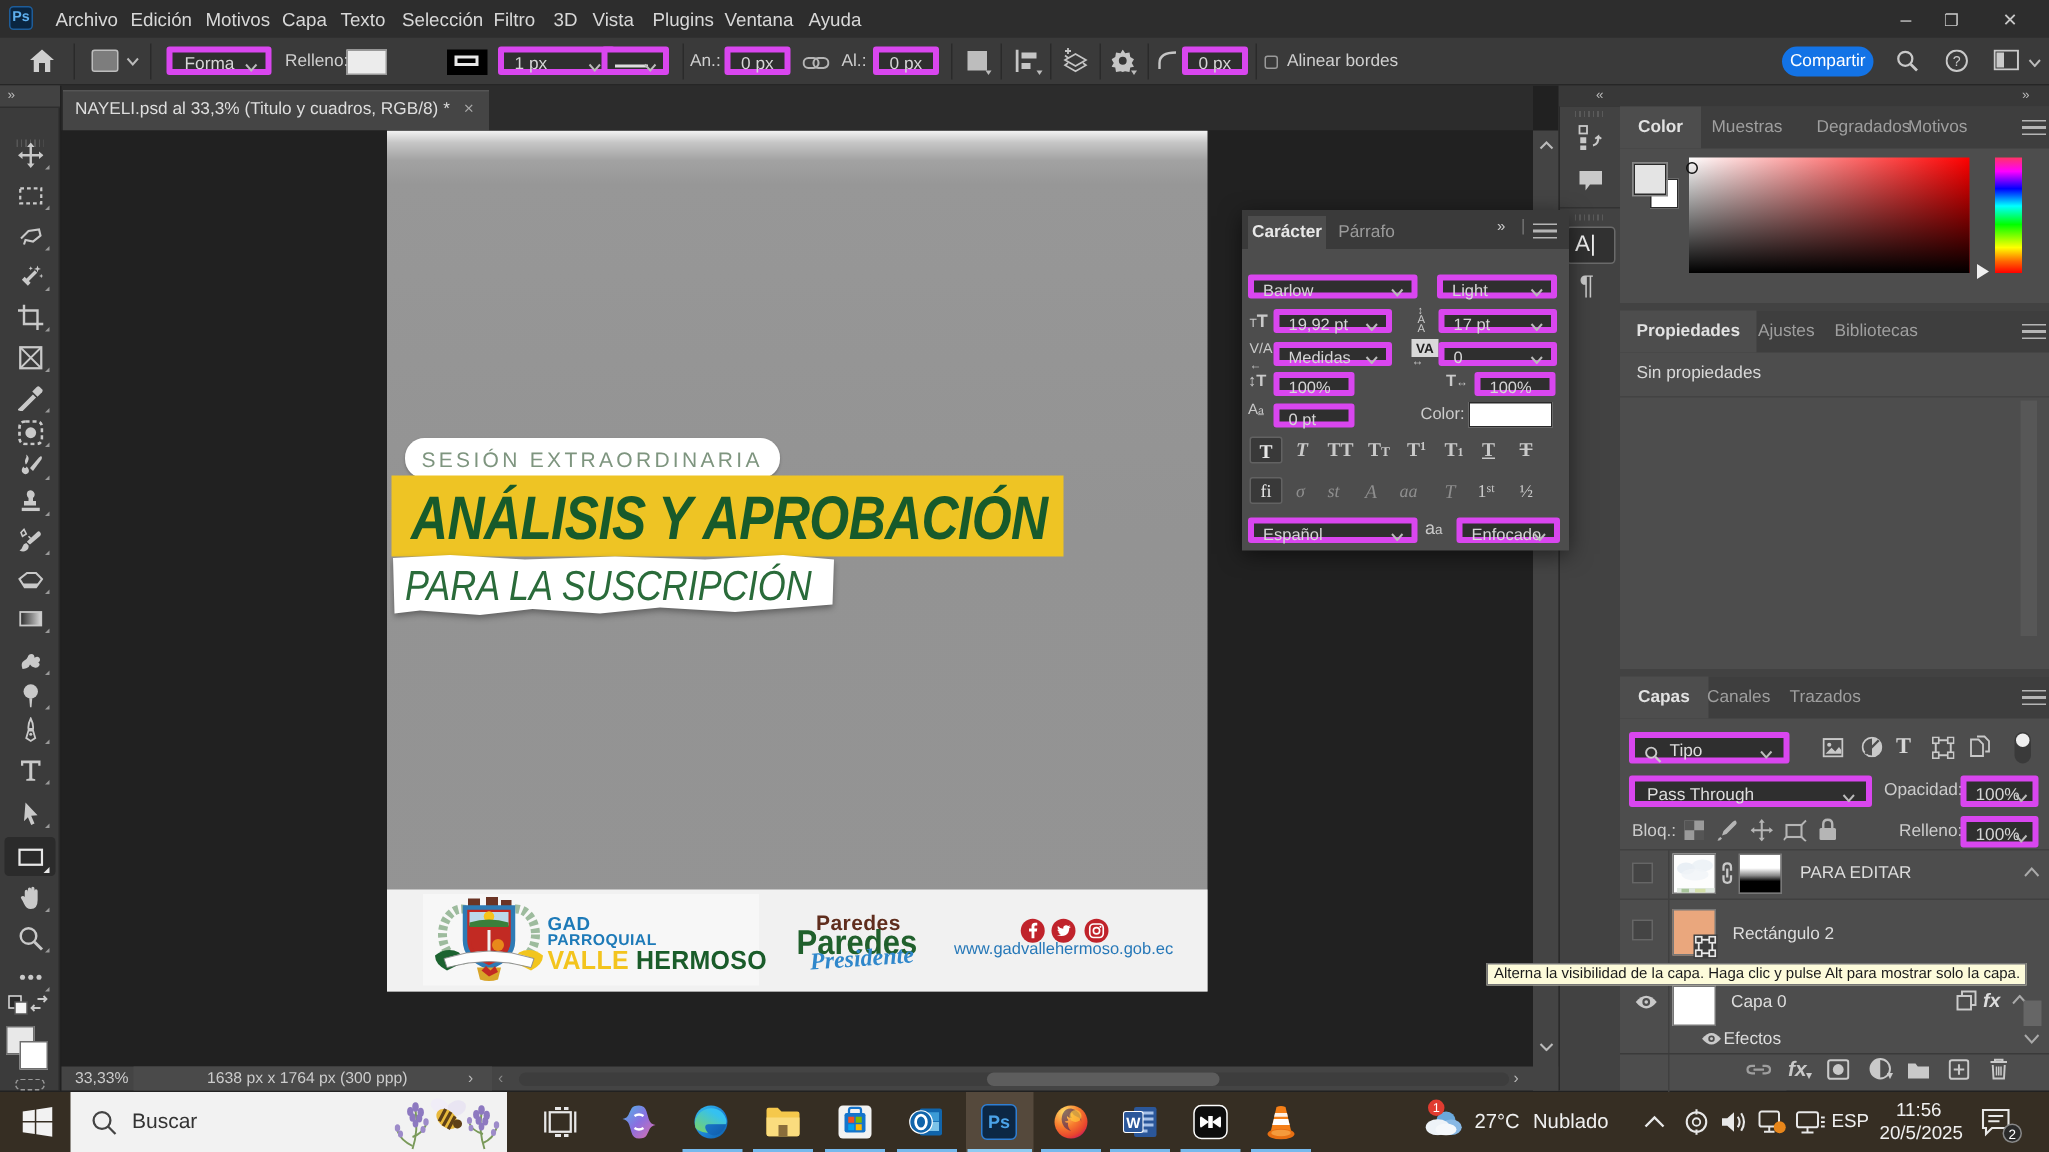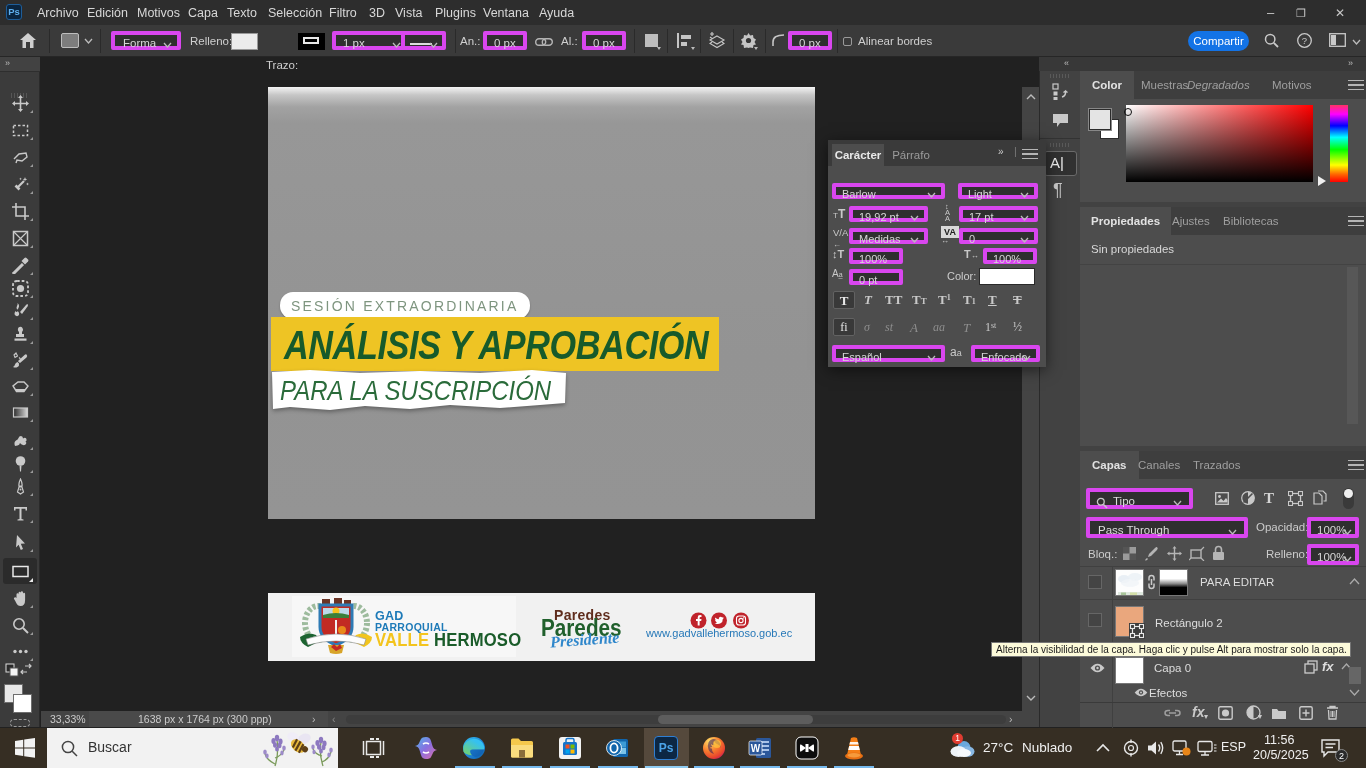--- a/index.html
+++ b/index.html
@@ -20,21 +20,21 @@
 #toolcol { position:absolute; left:0; top:57px; width:40px; height:670px; background:#3b3b3b; border-right:1px solid #2a2a2a; }
 #toolhead { position:absolute; left:0; top:0; width:40px; height:15px; background:#424242; border-bottom:1px solid #2e2e2e; color:#bbb; }
 .tool { position:absolute; left:12px; width:17px; height:17px; }
 .tool svg { display:block; }
 .tool.tri::after { content:""; position:absolute; right:-4px; bottom:-1px; width:0; height:0; border-left:3px solid transparent; border-bottom:3px solid #9a9a9a; }
 
 #tabbar { position:absolute; left:41px; top:57px; width:981px; height:30px; background:#2c2c2c; }
 #doctab { position:absolute; left:1px; top:3px; height:27px; background:#454545; color:#dedede; font-size:11.5px; padding:0 10px 0 8px; line-height:25px; border-top:1px solid #555; }
 #canvas { position:absolute; left:41px; top:87px; width:981px; height:624px; background:#212121; overflow:hidden; }
 
-#poster { position:absolute; left:227px; top:0px; width:547px; height:432px;
+#poster { position:absolute; left:217px; top:0px; width:547px; height:574px;
   background:linear-gradient(180deg,#f4f4f4 0px,#c6c6c6 8px,#a2a2a2 20px,#979797 36px,#939393 270px,#949494 100%); }
 
 #statusbar { position:absolute; left:41px; top:711px; width:1150px; height:16px; background:#444; color:#ccc; font-size:10.5px; }
 
 #rightstrip { position:absolute; left:1039px; top:71px; width:41px; height:656px; background:#424242; border-left:1px solid #2a2a2a; }
 #panelhead { position:absolute; left:1039px; top:57px; width:327px; height:14px; background:#383838; color:#bbb; }
 #panels { position:absolute; left:1080px; top:71px; width:286px; height:656px; background:#4d4d4d; }
 .ptabs { position:absolute; left:0; width:286px; height:28px; background:#3e3e3e; }
 .ptab { position:absolute; top:0; height:28px; font-size:11.5px; color:#9f9f9f; line-height:28px; }
 .ptab.active { background:#4d4d4d; color:#e2e2e2; font-weight:bold; }
@@ -304,20 +304,23 @@
   <svg class="abs" style="left:5px; top:606px;" width="30" height="17" viewBox="0 0 30 17">
         <rect x="1" y="1" width="8" height="8" fill="#2a2a2a" stroke="#ddd" stroke-width="1"></rect>
         <rect x="5" y="5" width="8" height="8" fill="#f5f5f5" stroke="#555" stroke-width="1"></rect>
         <path d="M20 3 L26 3 M24 1 L26 3 L24 5 M22 9 L16 9 M18 7 L16 9 L18 11" stroke="#c9c9c9" stroke-width="1.2" fill="none"></path>
       </svg>
   <div class="abs" style="left:4px; top:627px; width:19px; height:19px; background:#e8e8e8; border:1px solid #6e6e6e;"></div>
   <div class="abs" style="left:13px; top:637px; width:19px; height:19px; background:#fff; border:1px solid #6e6e6e;"></div>
   <div class="abs" style="left:10px; top:662px; width:20px; height:8px; border:1.4px dashed #9a9a9a; border-radius:4px;"></div>
 </div>
 
+<div id="tabbar">
+  <div id="doctab">NAYELI.psd al 33,3% (Titulo y cuadros, RGB/8) * <span style="color:#aaa;margin-left:6px;">×</span></div>
+</div>
 <div id="canvas">
   <div id="poster">
 
     <div class="abs" style="left:12px; top:205px; width:250px; height:27px; background:#fff; border-radius:13px; box-shadow:0 1px 2px rgba(0,0,0,.25);"></div>
     <div class="abs" style="left:23px; top:212px; color:#7e957f; font-size:14px; letter-spacing:2.2px; line-height:1; white-space:nowrap;">SESIÓN EXTRAORDINARIA</div>
 
     <div class="abs" style="left:3px; top:230px; width:448px; height:54px; background:#eec424;"></div>
     <div class="abs" style="left:16px; top:238px; font-style:italic; font-weight:bold; color:#175a2b; font-size:41px; letter-spacing:-0.5px; line-height:1; transform:scaleX(0.835); transform-origin:0 0; white-space:nowrap;">ANÁLISIS Y APROBACIÓN</div>
 
     <svg class="abs" style="left:2px; top:280px;" width="300" height="52" viewBox="0 0 300 52">
@@ -408,21 +411,21 @@
       <div class="abs" style="left:10px; top:72px; width:20px; height:4px; background:repeating-linear-gradient(90deg,#5a5a5a 0 1px,transparent 1px 3px);"></div>
   <div class="abs" style="left:4px; top:80px; width:33px; height:25px; background:#313131; border:1px solid #6a6a6a; border-radius:3px;"></div>
   <span class="abs" style="left:10px; top:83px; font-size:15px; color:#f0f0f0;">A|</span>
   <span class="abs" style="left:13px; top:109px; font-size:18px; color:#c9c9c9;">¶</span>
 </div>
 <div id="panels">
 
   <div class="ptabs" style="top:0;">
     <div class="ptab active" style="left:0px; padding:0 12px;">Color</div>
     <div class="ptab" style="left:51px; padding:0 10px;">Muestras</div>
-    <div class="ptab" style="left:97px; padding:0 10px;font-style:italic;">Degradados</div>
+    <div class="ptab" style="left:121px; padding:0 10px;">Degradados</div>
     <div class="ptab" style="left:182px; padding:0 10px;">Motivos</div>
     <div class="burger" style="left:268px; top:9px; border-top:1.5px solid #b5b5b5; border-bottom:1.5px solid #b5b5b5;">
           <div style="margin-top:3px; height:1.5px; background:#b5b5b5;"></div>
         </div>
   </div>
   <div class="abs" style="left:9px; top:38px; width:22px; height:21px; background:#e4e4e4; border:1px solid #2b2b2b; outline:1px solid #888; z-index:2;"></div>
   <div class="abs" style="left:20px; top:48px; width:19px; height:20px; background:#fff; border:1px solid #2b2b2b;"></div>
   <div class="abs" style="left:46px; top:34px; width:187px; height:77px; background:linear-gradient(to bottom, rgba(0,0,0,0), #000), linear-gradient(to right, #fff, #f00);"></div>
   <div class="abs" style="left:44px; top:37px; width:8px; height:8px; border:1.4px solid #111; border-radius:50%;"></div>
   <div class="abs" style="left:250px; top:34px; width:18px; height:77px; background:linear-gradient(to bottom,#ff3366 0%,#f0f 12%,#00f 27%,#0ff 42%,#0f0 58%,#ff0 78%,#f60 90%,#f00 100%);"></div>

